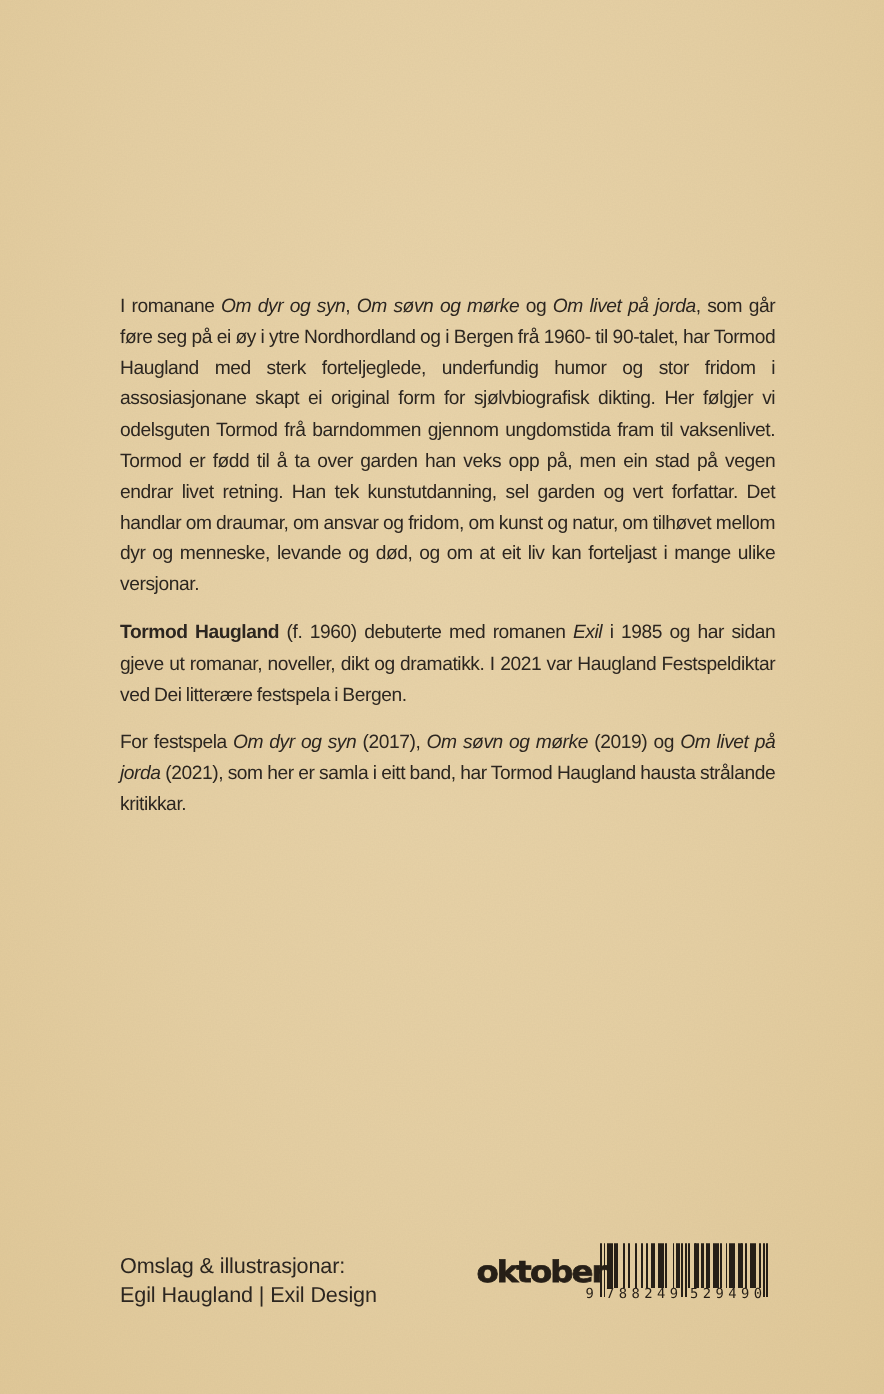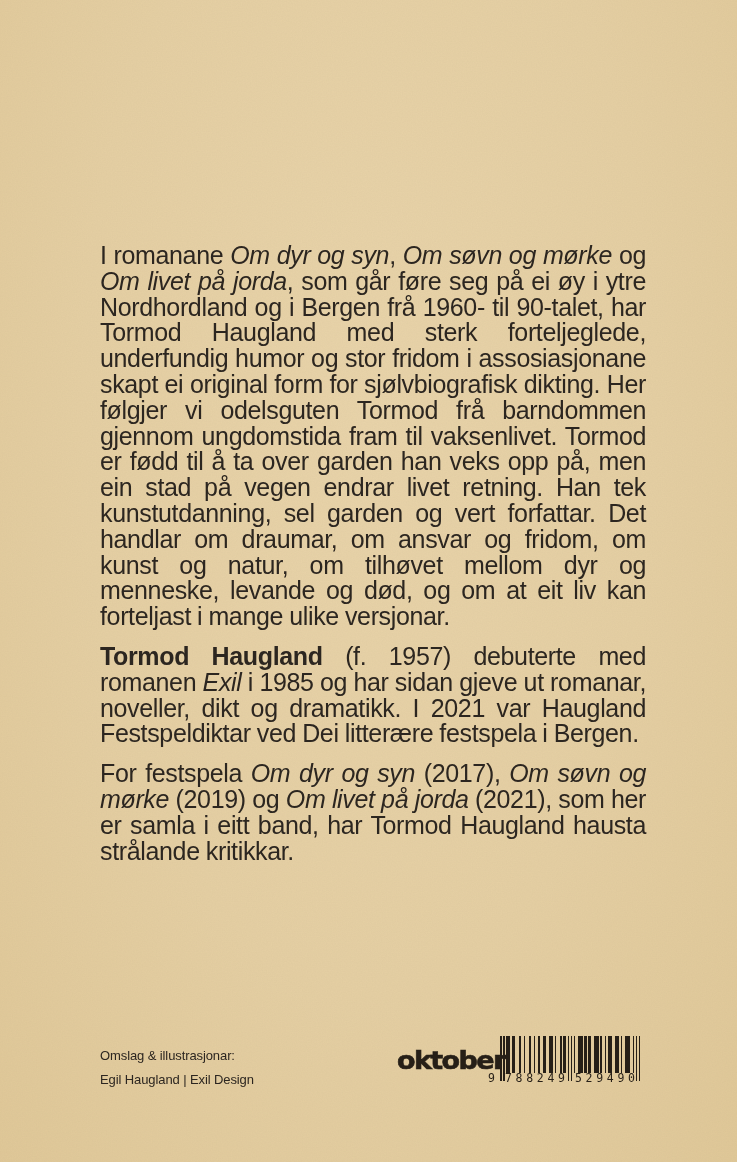--- a/index.html
+++ b/index.html
@@ -10,27 +10,27 @@
     background-color:var(--bg,#e5cfa3);
     background-image:radial-gradient(ellipse at 50% 35%, #e9d4aa 0%, #e5cfa3 55%, #e0c898 100%);
     font-family:"Liberation Sans",sans-serif;
     color:var(--ink,#2c2620);
     overflow:hidden;
   }
   .paper-noise{position:absolute;inset:0;pointer-events:none;}
   .blurb{position:absolute;left:100px;top:243px;width:546px;}
   .blurb p{
     margin:0 0 14px 0;
-    font-size:25px;line-height:25.8px;
+    font-size:16px;line-height:25.8px;
     text-align:justify;
     letter-spacing:-0.35px;word-spacing:-0.5px;
   }
   .blurb i{font-style:italic;}
   .blurb b{font-weight:bold;}
-  .credits{position:absolute;left:100px;top:1044px;font-size:13px;line-height:23.5px;letter-spacing:-0.1px;}
+  .credits{position:absolute;left:100px;top:1044px;font-size:18px;line-height:23.5px;letter-spacing:-0.1px;}
   .logo{
     position:absolute;left:397px;top:1046px;
     font-family:"DejaVu Sans",sans-serif;
     font-weight:bold;font-size:27px;letter-spacing:-1.6px;
     color:var(--bar,#261f17);
     -webkit-text-stroke:0.7px var(--bar,#261f17);
     transform:scaleY(0.92);transform-origin:top left;
   }
   .barcode{position:absolute;left:488px;top:1036px;width:152px;height:53px;}
   .barcode svg{position:absolute;left:12px;top:0;display:block;}
@@ -53,21 +53,21 @@
   <svg class="paper-noise" width="737" height="1162" aria-hidden="true">
     <filter id="paperNoise">
       <feTurbulence type="fractalNoise" baseFrequency="0.8" numOctaves="2" seed="7"></feTurbulence>
       <feColorMatrix type="matrix" values="0 0 0 0 0.30  0 0 0 0 0.24  0 0 0 0 0.14  0 0 0 0.07 0"></feColorMatrix>
     </filter>
     <rect width="737" height="1162" filter="url(#paperNoise)"></rect>
   </svg>
 
   <div class="blurb" id="blurb">
       <p><span>I romanane </span><i>Om dyr og syn</i><span>, </span><i>Om søvn og mørke</i><span> og </span><i>Om livet på jorda</i><span>, som går føre seg på ei øy i ytre Nordhordland og i Bergen frå 1960- til 90-talet, har Tormod Haugland med sterk forteljeglede, underfundig humor og stor fridom i assosiasjonane skapt ei original form for sjølvbiografisk dikting. Her følgjer vi odelsguten Tormod frå barndommen gjennom ungdomstida fram til vaksenlivet. Tormod er fødd til å ta over garden han veks opp på, men ein stad på vegen endrar livet retning. Han tek kunstutdanning, sel garden og vert forfattar. Det handlar om draumar, om ansvar og fridom, om kunst og natur, om tilhøvet mellom dyr og menneske, levande og død, og om at eit liv kan forteljast i mange ulike versjonar.</span></p>
-      <p><b>Tormod Haugland</b><span> (f. 1957) debuterte med romanen </span><i>Exil</i><span> i 1985 og har sidan gjeve ut romanar, noveller, dikt og dramatikk. I 2021 var Haugland Festspeldiktar ved Dei litterære festspela i Bergen.</span></p>
+      <p><b>Tormod Haugland</b><span> (f. 1960) debuterte med romanen </span><i>Exil</i><span> i 1985 og har sidan gjeve ut romanar, noveller, dikt og dramatikk. I 2021 var Haugland Festspeldiktar ved Dei litterære festspela i Bergen.</span></p>
       <p><span>For festspela </span><i>Om dyr og syn</i><span> (2017), </span><i>Om søvn og mørke</i><span> (2019) og </span><i>Om livet på jorda</i><span> (2021), som her er samla i eitt band, har Tormod Haugland hausta strålande kritikkar.</span></p>
     </div>
 
   <div class="credits">
     <div>Omslag &amp; illustrasjonar:</div>
     <div>Egil Haugland | Exil Design</div>
   </div>
 
   <div class="logo">oktober</div>
 

